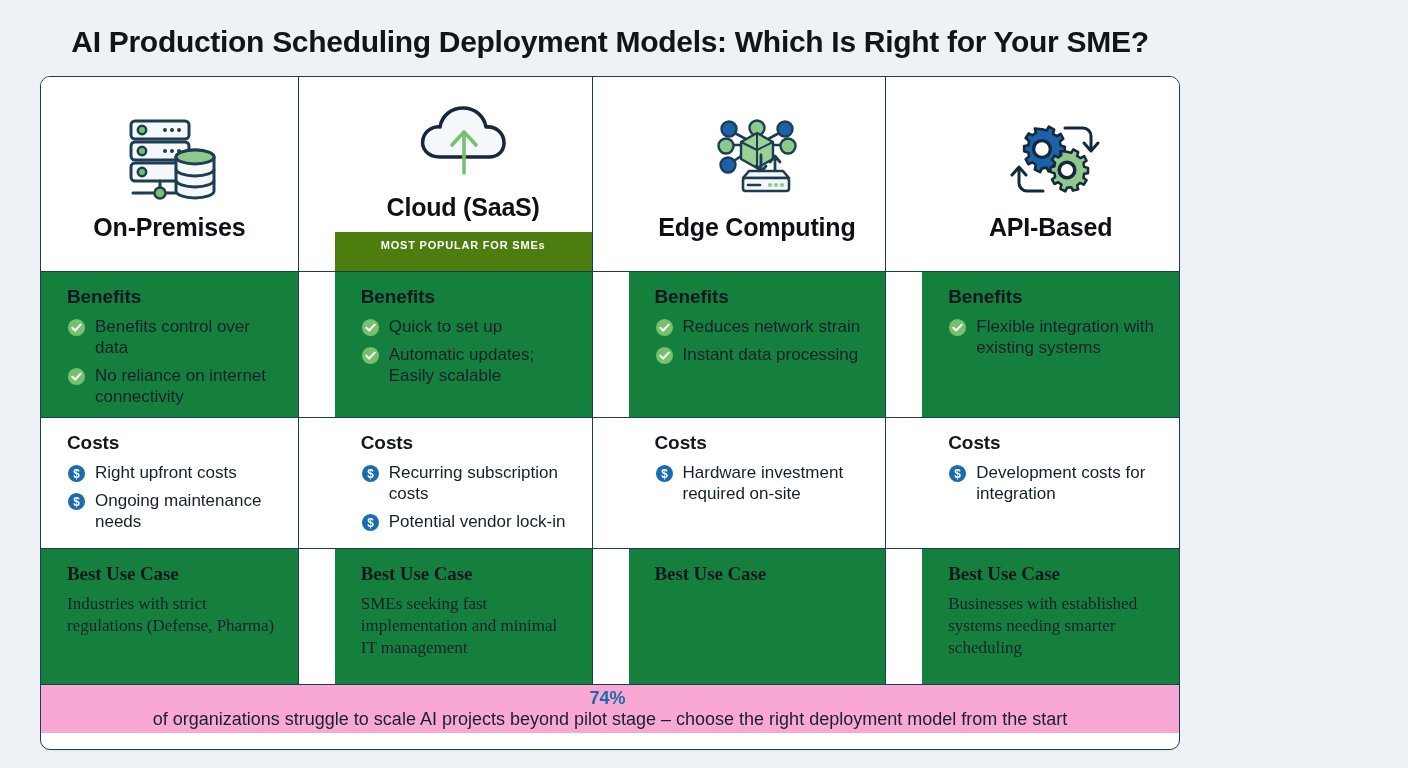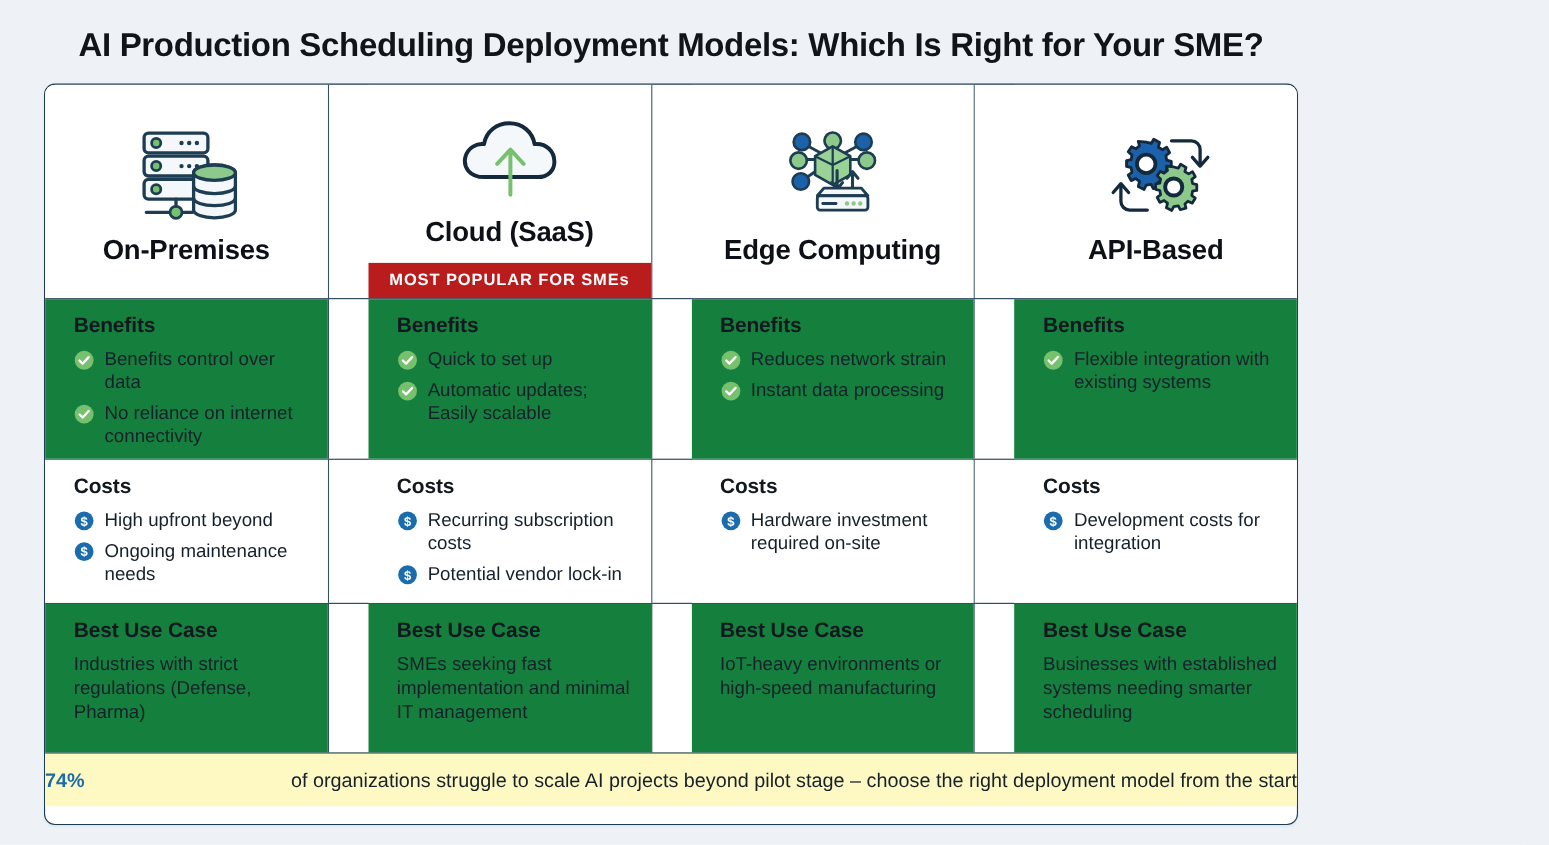--- a/index.html
+++ b/index.html
@@ -85,36 +85,36 @@
   }
   .col-title {
     font-size: 25px;
     font-weight: bold;
     color: #0d1117;
     text-align: center;
     letter-spacing: -0.2px;
   }
   .badge {
     width: 100%;
-    background: #b91c1c;
+    background: #4d7c0f;
     color: #ffffff;
-    font-size: 15px;
+    font-size: 11px;
     font-weight: bold;
     letter-spacing: 0.8px;
     text-align: center;
-    padding: 7px 0 8px 0;
+    padding: 7px 0 20px 0;
     box-sizing: border-box;
   }
   
   .row.body-row {
     border-top: 1.5px solid #1d3d52;
   }
   .row.benefits-row  { height: 145px; }
   .row.costs-row     { height: 130px; }
-  .row.usecase-row   { height: 135px; }
+  .row.usecase-row   { height: 135px; font-family: Liberation Serif, serif; }
 
   .cell {
     height: 100%;
     box-sizing: border-box;
     padding: 14px 18px 10px 26px;
   }
   .tint   { background: #15803d; }
   .plain  { background: #ffffff; }
 
   .cell-title {
@@ -143,27 +143,28 @@
     line-height: 1.24;
   }
   .plain-text {
     font-size: 17px;
     color: #15202b;
     line-height: 1.28;
   }
   
   .footer {
     border-top: 1.5px solid #1d3d52;
-    background: #fef9c3;
+    background: #f9a8d4;
     height: 48px;
     display: flex;
     align-items: center;
-    justify-content: space-between;
+    justify-content: center;
     font-size: 18px;
     color: #17212c;
+    flex-direction: column;
   }
   .footer .stat {
     color: #1a6cad;
     font-weight: bold;
     margin-right: 5px;
   }
 </style>
 </head>
 <body>
 
@@ -376,21 +377,21 @@
     <div class="row body-row costs-row">
 
       <div class="col">
         <div class="cell plain">
           <div class="cell-title">Costs</div>
           <div class="item">
             <svg class="bullet-icon" viewBox="0 0 20 20">
                 <circle cx="10" cy="10" r="9" fill="#1a6cad"></circle>
                 <text x="10" y="14.6" text-anchor="middle" font-family="Liberation Sans, sans-serif" font-size="12.5" font-weight="bold" fill="#fff">$</text>
               </svg>
-            <div class="item-text">High upfront beyond</div>
+            <div class="item-text">Right upfront costs</div>
           </div>
           <div class="item">
             <svg class="bullet-icon" viewBox="0 0 20 20">
                 <circle cx="10" cy="10" r="9" fill="#1a6cad"></circle>
                 <text x="10" y="14.6" text-anchor="middle" font-family="Liberation Sans, sans-serif" font-size="12.5" font-weight="bold" fill="#fff">$</text>
               </svg>
             <div class="item-text">Ongoing maintenance needs</div>
           </div>
         </div>
       </div>
@@ -454,21 +455,20 @@
       <div class="col">
         <div class="cell tint">
           <div class="cell-title">Best Use Case</div>
           <div class="plain-text">SMEs seeking fast implementation and minimal IT management</div>
         </div>
       </div>
 
       <div class="col">
         <div class="cell tint">
           <div class="cell-title">Best Use Case</div>
-          <div class="plain-text">IoT-heavy environments or high-speed manufacturing</div>
         </div>
       </div>
 
       <div class="col">
         <div class="cell tint">
           <div class="cell-title">Best Use Case</div>
           <div class="plain-text">Businesses with established systems needing smarter scheduling</div>
         </div>
       </div>
     </div>

